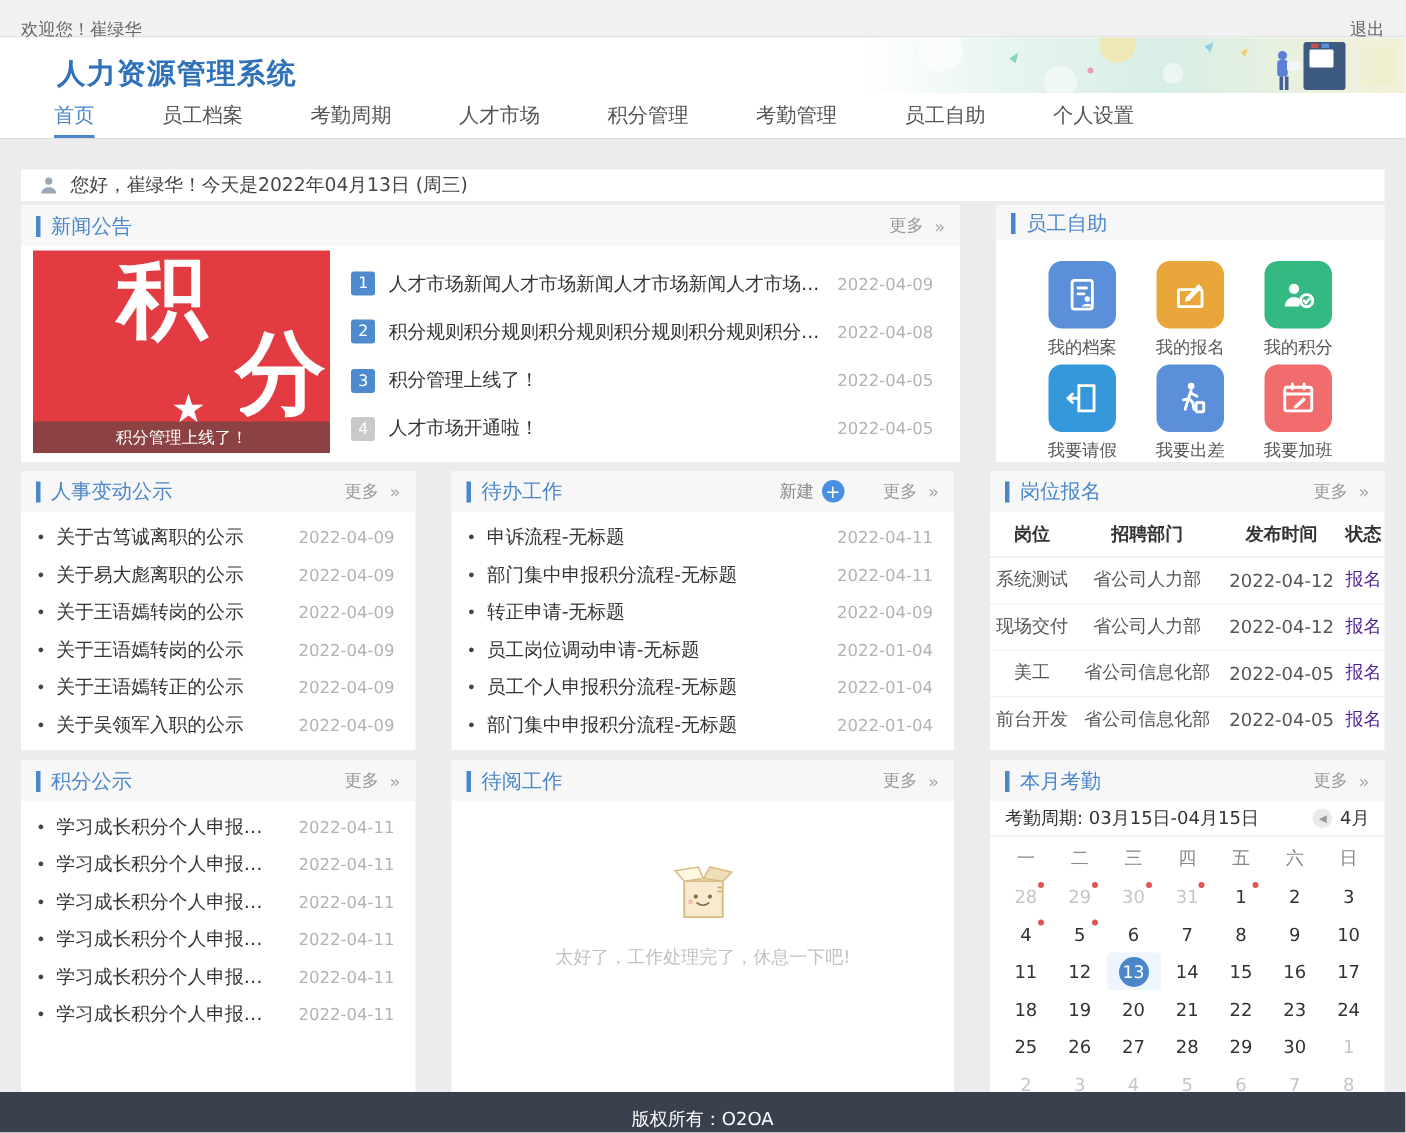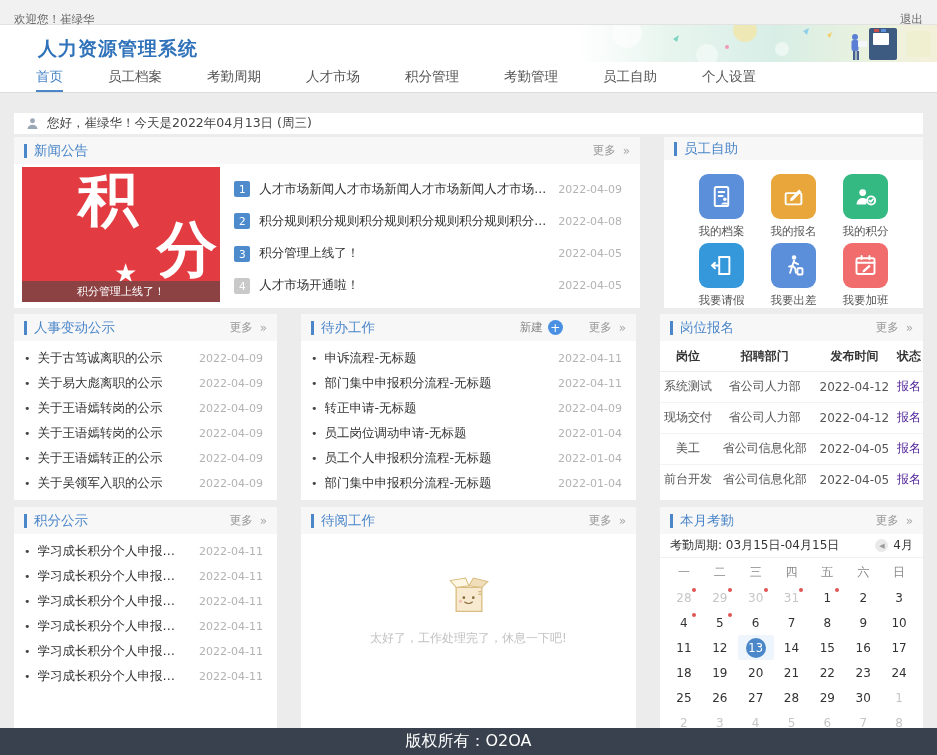--- a/index.html
+++ b/index.html
@@ -92,21 +92,21 @@
             font-size:12px;color:#333;position:relative;cursor:pointer}
   .cal-cell.hd{color:#888;cursor:default}
   .cal-cell.muted{color:#c6c6c6}
   .cal-cell.dot::after{content:"";position:absolute;top:3px;right:6px;width:4px;height:4px;
             border-radius:50%;background:#e05555}
   .cal-cell.todaycell{background:#eef5fd;border-radius:3px}
   .today-badge{width:20px;height:20px;border-radius:50%;background:#4a86c8;color:#fff;
             display:flex;align-items:center;justify-content:center;font-size:11.5px}
   
   .footer{position:absolute;left:0;bottom:0;width:100%;height:27px;background:#38414d;
-          color:#fff;font-size:16px;display:flex;align-items:center;justify-content:center}
+          color:#fff;font-size:12px;display:flex;align-items:flex-end;justify-content:center}
   .usericon{width:13px;height:13px}
 </style>
 </head>
 <body>
 
 <div class="topbar">
   <span>欢迎您！崔绿华</span>
   <span class="logout">退出</span>
 </div>
 

